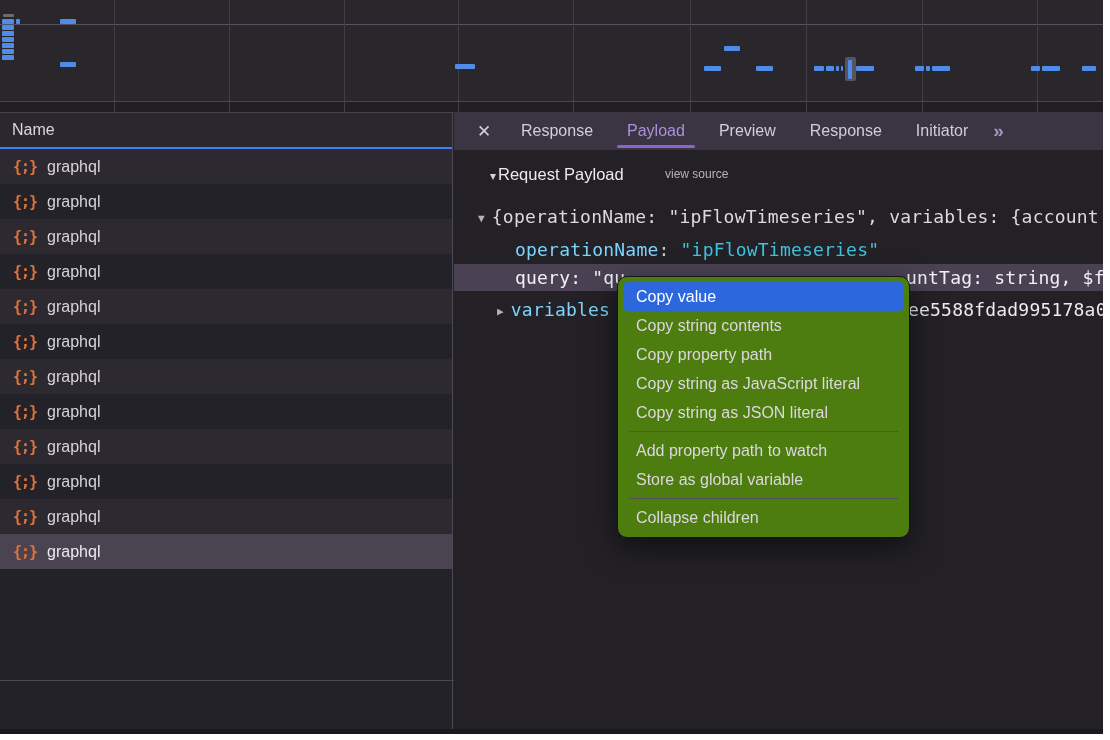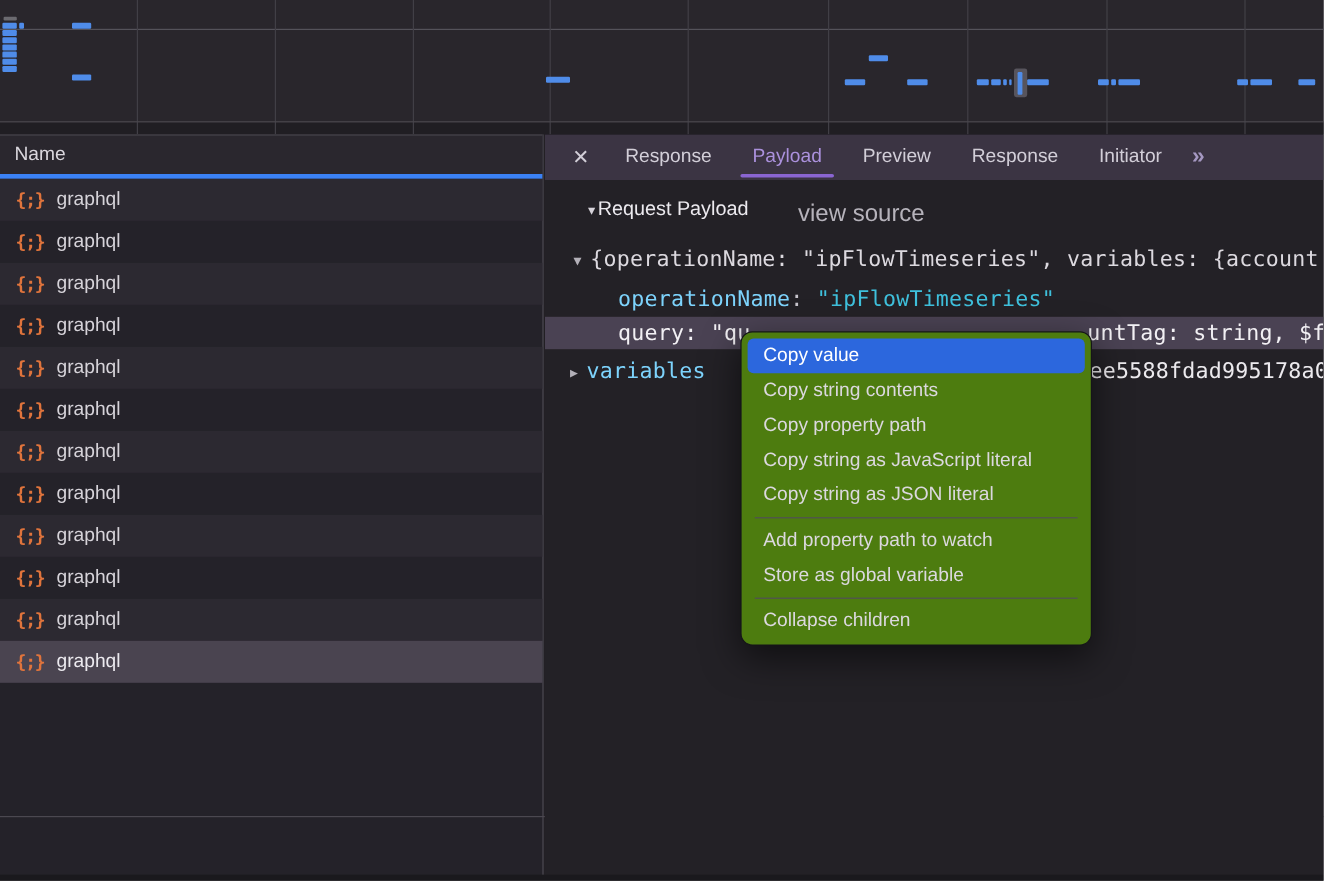--- a/index.html
+++ b/index.html
@@ -13,21 +13,21 @@
   .ov-band{position:absolute;left:0;top:102px;width:100%;height:10px;background:#201e23;}
   .ov-hline{position:absolute;left:0;top:24px;width:100%;height:1px;background:#54525a;}
   .ov-bottomline{position:absolute;left:0;top:101px;width:100%;height:1px;background:#4a484e;}
   .gridline{position:absolute;top:0;width:1px;height:112px;background:#413f46;}
   .bar{position:absolute;border-radius:1px;}
   .ov-marker{position:absolute;background:#57545d;border-radius:2px;}
 
   
   .name-col{position:absolute;left:0;top:112px;width:453px;height:617px;background:#242229;
             border-right:1px solid #4c4a51;box-sizing:border-box;}
-  .name-header{height:37px;border-top:1px solid #47454b;border-bottom:4px solid #3b82f6;
+  .name-header{height:37px;border-top:1px solid #47454b;border-bottom:2px solid #3b82f6;
                background:#2a272e;display:flex;align-items:center;padding-left:12px;
                font-size:16px;color:#dad7dd;box-sizing:border-box;}
   .req-rows{position:absolute;left:0;top:37px;width:100%;}
   .req-row{height:35px;display:flex;align-items:center;padding-left:13px;gap:10px;
            font-size:16px;color:#d6d3d9;box-sizing:border-box;}
   .req-row.odd{background:#2c2931;}
   .req-row.selected{background:#4a4450;color:#eceaef;}
   .req-icon{font-family:"DejaVu Sans Mono",monospace;font-weight:bold;font-size:15px;
             color:#e0743c;letter-spacing:-1px;}
 
@@ -42,33 +42,33 @@
        font-size:16px;color:#d2ced8;}
   .tab.selected{color:#ab91dd;}
   .tab.selected::after{content:"";position:absolute;left:7px;right:7px;bottom:2px;height:3px;
        background:#8a65d2;border-radius:2px;}
   .tab-overflow{margin-left:8px;color:#a598c2;font-size:19px;font-weight:bold;}
 
   .payload{position:absolute;left:0;top:38px;right:0;bottom:0;overflow:hidden;}
   .sec-header{position:absolute;left:16px;top:15px;font-size:16.5px;font-weight:normal;color:#eceaef;
               white-space:nowrap;margin-left:20px;}
   .sec-tri{font-size:12px;margin-right:2px;color:#d6d3da;}
-  .view-source{position:absolute;left:211px;top:17px;font-size:20px;font-weight:normal;color:#b6b3bb;}
+  .view-source{position:absolute;left:211px;top:17px;font-size:12px;font-weight:normal;color:#b6b3bb;}
 
   .mono{font-family:"DejaVu Sans Mono",monospace;font-size:18px;letter-spacing:0.2px;
         white-space:nowrap;}
   .tree-line{position:absolute;left:0;width:100%;height:27px;line-height:27px;overflow:hidden;}
   .tri{display:inline-block;font-size:11px;color:#b3b0b8;vertical-align:1px;margin-right:7px;}
   .root-line{top:53px;padding-left:24px;color:#dcd9df;box-sizing:border-box;}
   .op-line{top:86px;padding-left:61px;box-sizing:border-box;}
   .key{color:#7dd3fc;}
   .punct{color:#c8c5cd;}
   .str{color:#3fc0dc;}
   .query-line{top:114px;background:#4a4253;padding-left:61px;color:#f2f0f4;box-sizing:border-box;}
-  .vars-line{top:146px;padding-left:21px;box-sizing:border-box;color:#dcd9df;}
+  .vars-line{top:146px;padding-left:43px;box-sizing:border-box;color:#dcd9df;}
   .frag-right{position:absolute;top:0;left:452px;color:#f2f0f4;}
   .frag-right2{position:absolute;top:0;left:454px;color:#eceaee;}
 
   
   .ctx-menu{position:absolute;left:617px;top:276px;width:293px;background:#4d7c0f;z-index:20;
             border:1px solid #151419;border-radius:10px;padding:5px 0;box-sizing:border-box;
             box-shadow:0 10px 30px rgba(0,0,0,0.55);}
   .ctx-item{height:29px;display:flex;align-items:center;margin:0 5px;padding:0 13px;
             border-radius:5px;font-size:16px;color:#dbd8de;}
   .ctx-item.highlighted{background:#2c67dd;color:#ffffff;}

